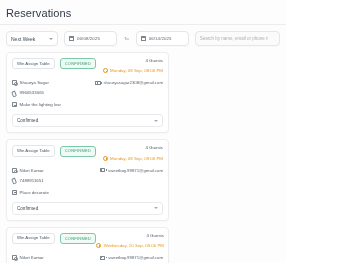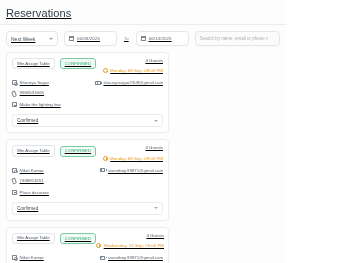--- a/index.html
+++ b/index.html
@@ -2,21 +2,21 @@
 <html><head>
 <meta charset="utf-8">
 <style>
   * { box-sizing: border-box; margin: 0; padding: 0; }
   html, body {
     width: 350px; height: 263px;
     background: #ffffff;
     font-family: "Liberation Sans", sans-serif;
     overflow: hidden;
   }
-  .page { width: 286px; height: 263px; position: relative; background: #fdfdfd; text-decoration: underline; }
+  .page { width: 286px; height: 263px; position: relative; background: #fdfdfd; }
 
   
   .page-title {
     font-size: 11px;
     color: #2f3a45;
     padding: 7px 0 0 6px;
     letter-spacing: .1px;
   }
   .title-rule {
     margin-top: 5px;

